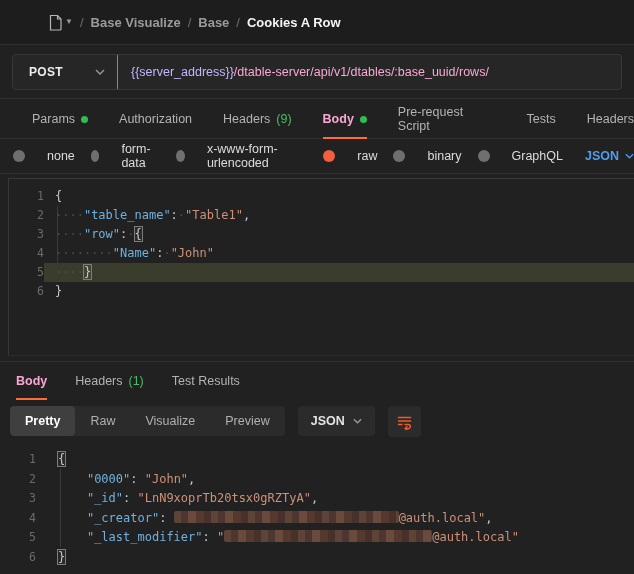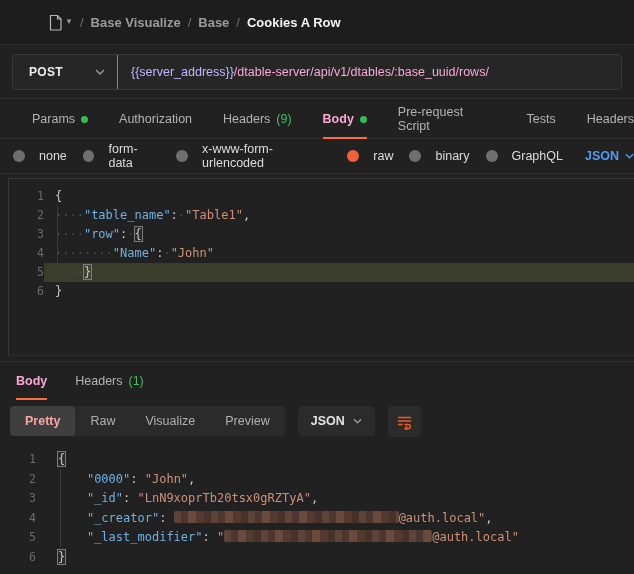--- a/index.html
+++ b/index.html
@@ -36,21 +36,21 @@
     padding-left:32px; gap:31px; }
   .rtab { position:relative; height:40px; display:flex; align-items:center; gap:6px;
     color:#b3b3b3; cursor:pointer; }
   .rtab .count { color:#46bd64; }
   .rtab.active { color:#f9a8d4; font-weight:600; }
   .rtab.active .ul { position:absolute; bottom:0; left:0; height:2px; background:#ff6c37; width:100%; }
   .dot { width:7px; height:7px; border-radius:50%; background:#2fbe50; }
   
   .modes { height:35px; border-bottom:1px solid #2e2e2e; display:flex; align-items:center;
     padding-left:13px; gap:16px; }
-  .mode { display:flex; align-items:center; gap:14px; color:#dcdcdc; cursor:pointer; }
+  .mode { display:flex; align-items:center; gap:22px; color:#dcdcdc; cursor:pointer; }
   .radio { width:12px; height:12px; border-radius:50%; background:#6f6f6f; }
   .mode.selected .radio { background:#f1603c; }
   .lang-select { display:flex; align-items:center; gap:6px; margin-left:6px;
     color:#4e9cf0; font-weight:600; cursor:pointer; }
   
   .editor { font-family:"DejaVu Sans Mono", monospace; font-size:12px; }
   .req-editor-wrap { position:relative; margin:4px 0 0 8px; height:178px;
     border-left:1px solid #383838; border-top:1px solid #383838; border-bottom:1px solid #2c2c2c;
     padding-top:8px; cursor:text; }
   .cl { display:flex; height:19px; line-height:19px; white-space:pre; }
@@ -66,21 +66,21 @@
   .bm { outline:1px solid #7c7c7c; background:rgba(130,130,130,.10); }
   .guide { position:absolute; width:1px; background:#3a3a3a; }
   .section-divider { height:1px; background:#2e2e2e; margin-top:5px; }
   
   .resp-tabs { height:38px; display:flex; align-items:center; padding-left:16px; gap:28px; }
   .resp-tabs .rtab { height:38px; }
   
   .resp-toolbar { height:42px; display:flex; align-items:center; padding-left:10px; }
   .viewgroup { display:flex; background:#2b2b2b; border-radius:4px; overflow:hidden; }
   .seg { padding:8px 15px; color:#b0b0b0; cursor:pointer; }
-  .seg.active { background:#3f3f3f; border-radius:4px; color:#fca5a5; font-weight:600; }
+  .seg.active { background:#3f3f3f; border-radius:4px; color:#ffffff; font-weight:600; }
   .resp-lang { display:flex; align-items:center; gap:8px; margin-left:13px; background:#2b2b2b;
     border-radius:4px; padding:8px 13px; color:#e3e3e3; font-weight:600; cursor:pointer; }
   .wrap-btn { margin-left:13px; width:33px; height:31px; background:#2b2b2b; border-radius:4px;
     display:flex; align-items:center; justify-content:center; cursor:pointer; }
   
   .resp-editor-wrap { position:relative; padding-top:8px; cursor:text; }
   .resp-editor-wrap .cl { height:19.5px; line-height:19.5px; }
   .resp-editor-wrap .ln { width:36px; }
   .resp-editor-wrap .code { padding-left:22px; }
   .redact { display:inline-block; height:12px; vertical-align:-1px; border-radius:2px;
@@ -219,20 +219,23 @@
 
   <nav class="resp-tabs">
     <div class="rtab active">
       <span>Body</span>
       <span class="ul"></span>
     </div>
     <div class="rtab">
       <span>Headers</span>
       <span class="count">(1)</span>
     </div>
+    <div class="rtab">
+      <span>Test Results</span>
+    </div>
   </nav>
 
   <div class="resp-toolbar">
     <div class="viewgroup">
       <div class="seg active">Pretty</div>
       <div class="seg">Raw</div>
       <div class="seg">Visualize</div>
       <div class="seg">Preview</div>
     </div>
     <div class="resp-lang">

